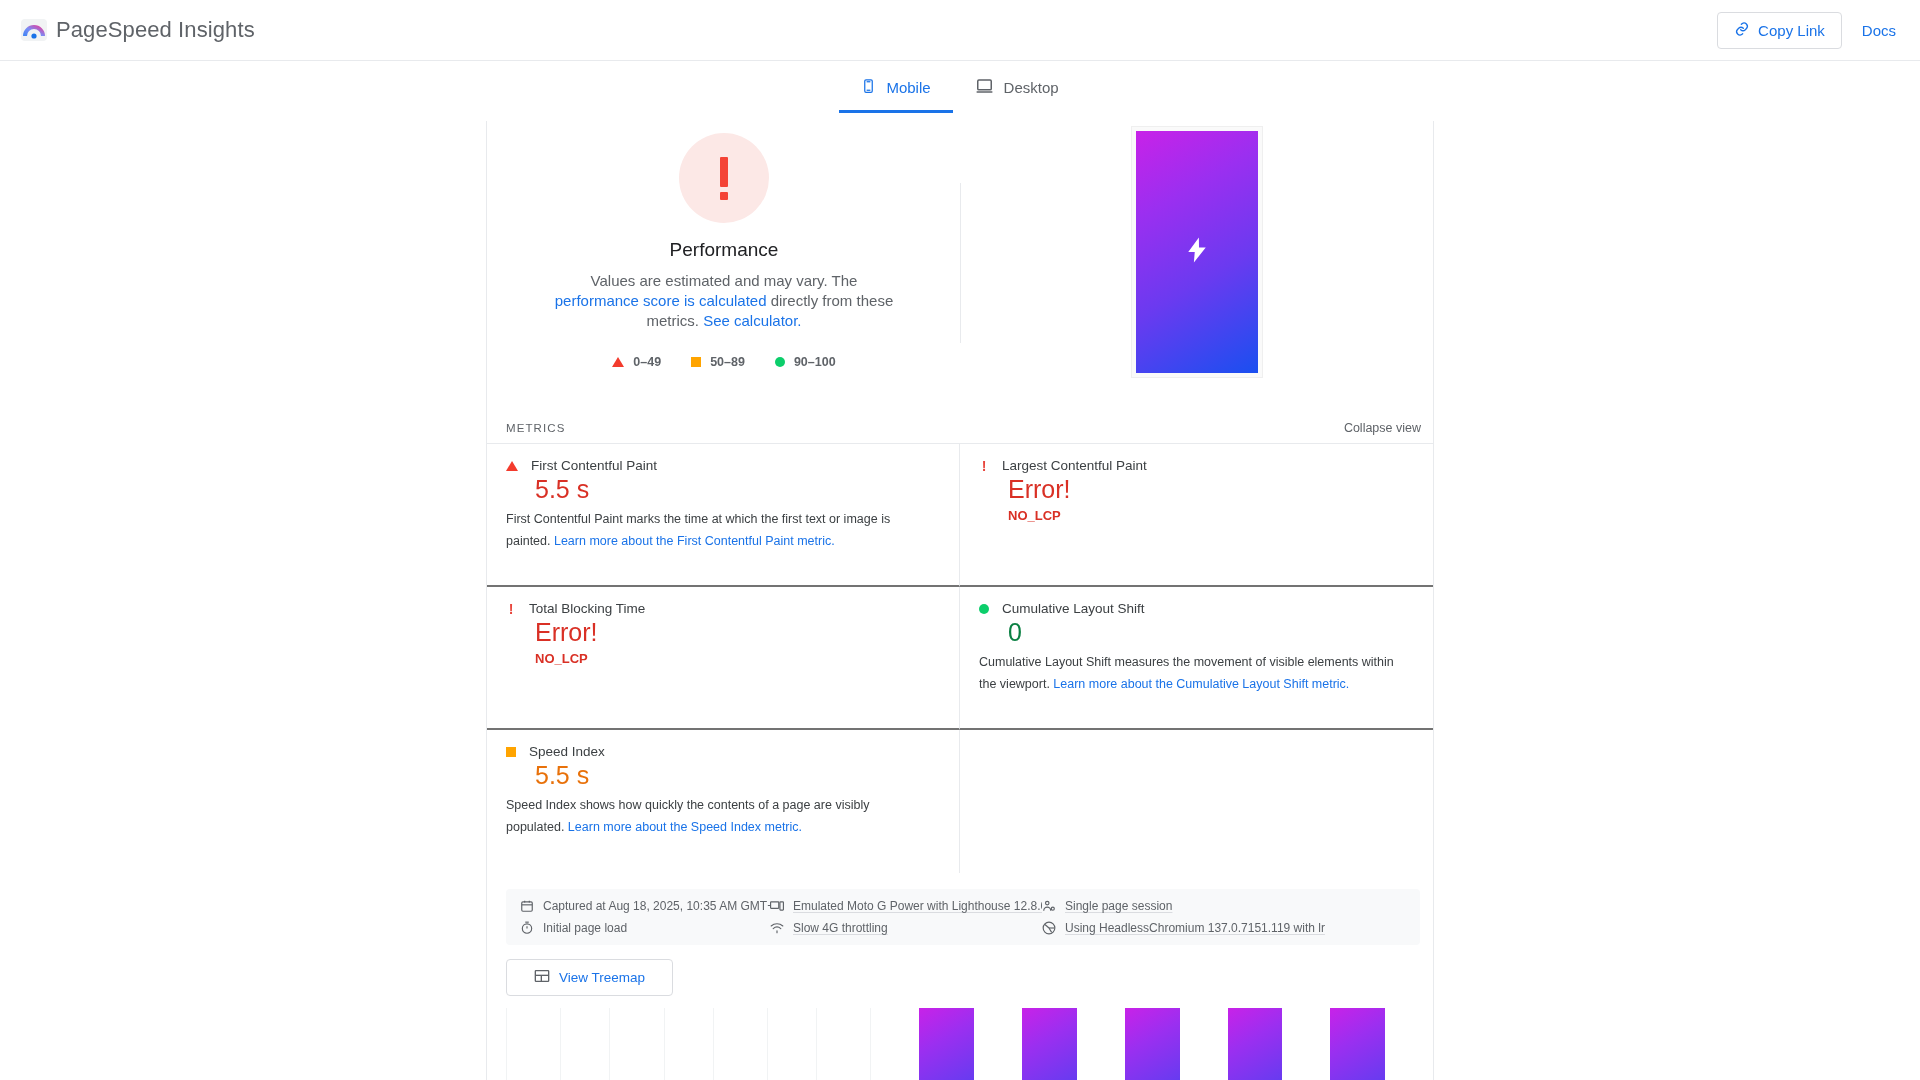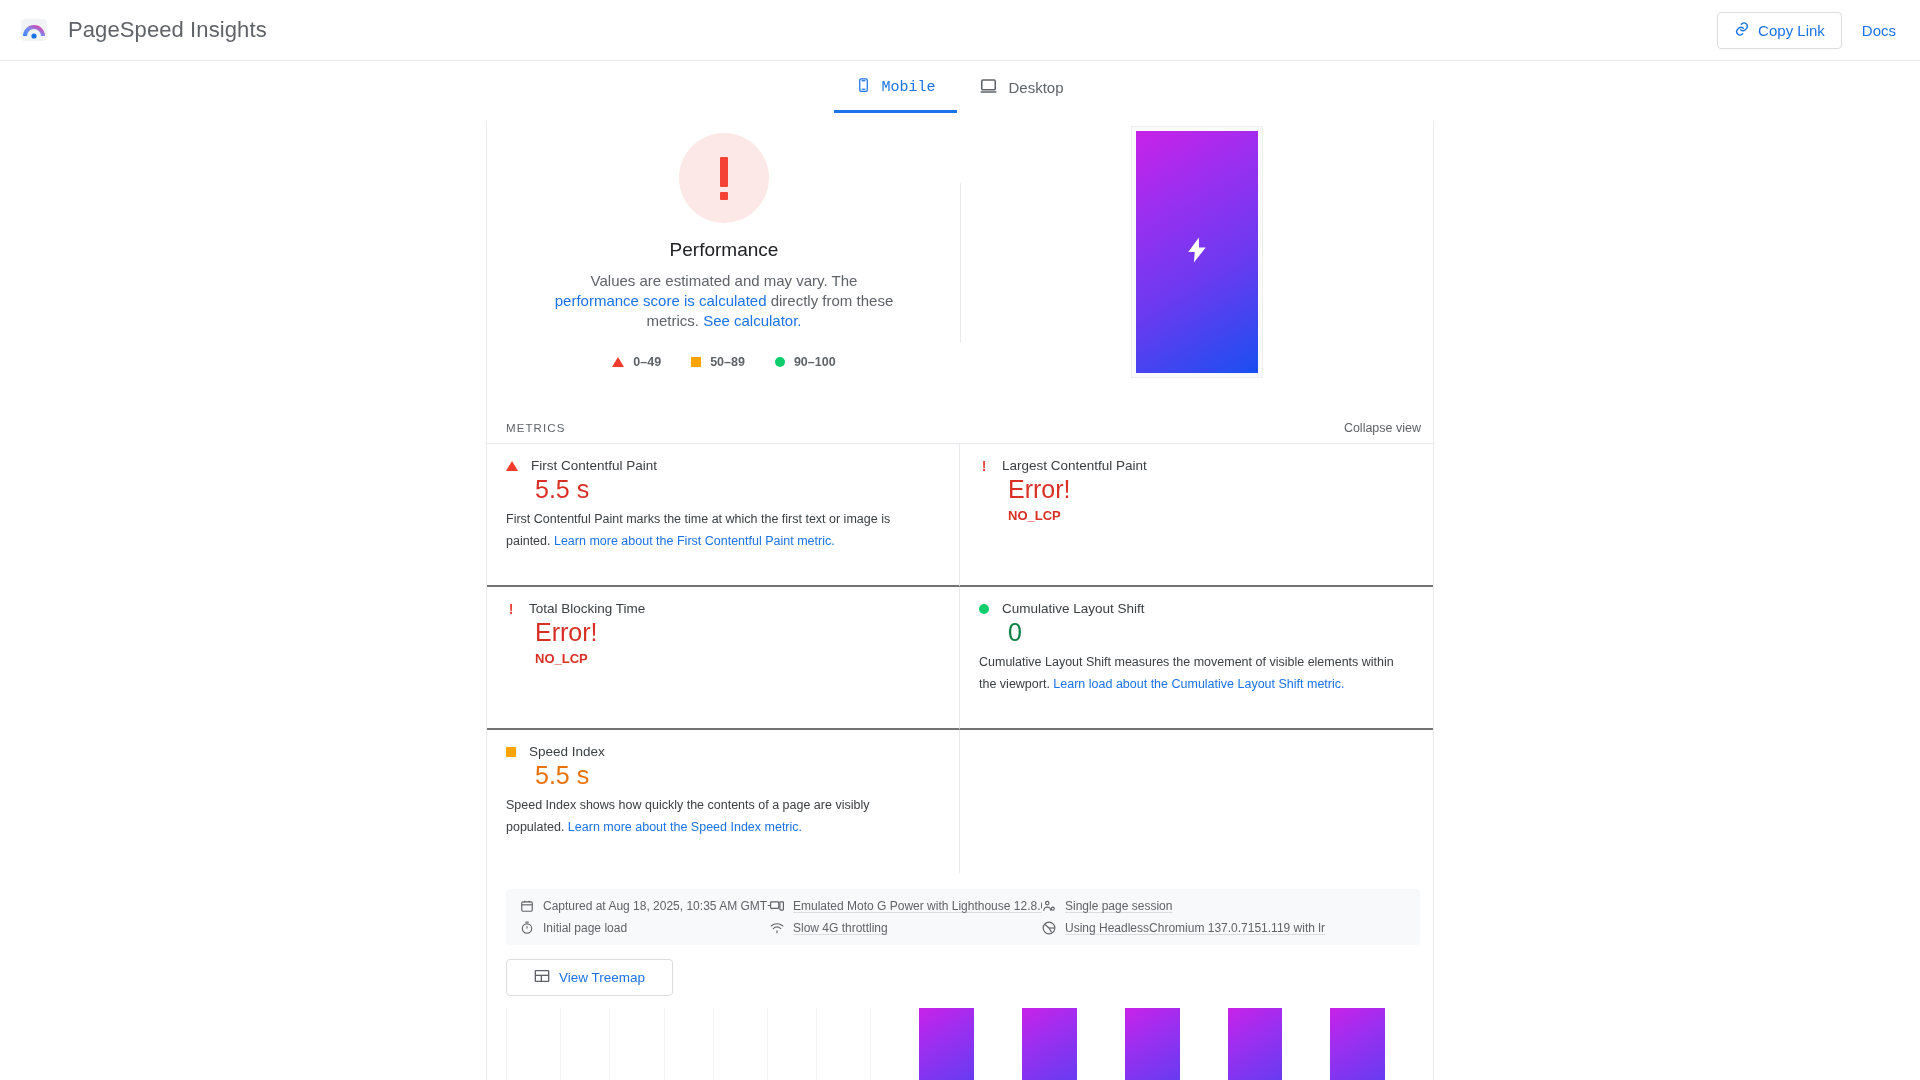--- a/index.html
+++ b/index.html
@@ -13,21 +13,21 @@
 
   
   .topbar {
     height: 61px;
     display: flex;
     align-items: center;
     padding: 0 24px 0 20px;
     border-bottom: 1px solid #e8eaed;
     background: #fff;
   }
-  .brand { display: flex; align-items: center; gap: 20px; }
+  .brand { display: flex; align-items: center; gap: 8px; }
   .brand-logo { width: 28px; height: 28px; display: block; }
   .brand-title {
     font-size: 22px;
     color: #5f6368;
     font-weight: 400;
     letter-spacing: .1px;
   }
   .topbar-right { margin-left: auto; display: flex; align-items: center; gap: 20px; }
   .copy-link-btn {
     display: flex; align-items: center; gap: 8px;
@@ -52,21 +52,21 @@
   .tabs { display: flex; gap: 0; }
   .tab {
     display: flex; align-items: center; gap: 10px;
     padding: 0 22px;
     height: 52px;
     font-size: 15px;
     color: #5f6368;
     cursor: pointer;
     position: relative;
   }
-  .tab.active { color: #1a73e8; font-family: Liberation Mono, monospace; }
+  .tab.active { color: #1a73e8; }
   .tab.active::after {
     content: "";
     position: absolute; left: 0; right: 0; bottom: 0;
     height: 3px; background: #1a73e8;
   }
 
   
   .report {
     width: 948px;
     margin: 8px auto;
@@ -373,21 +373,21 @@
       <div class="metric-value v-red">Error!</div>
       <div class="metric-sub v-red">NO_LCP</div>
     </div>
 
     <div class="metric">
       <div class="metric-head">
         <span class="ic-circ"></span>
         <span class="metric-name">Cumulative Layout Shift</span>
       </div>
       <div class="metric-value v-green">0</div>
-      <div class="metric-desc"><span>Cumulative Layout Shift measures the movement of visible elements within the viewport. </span><a>Learn load about the Cumulative Layout Shift metric.</a></div>
+      <div class="metric-desc"><span>Cumulative Layout Shift measures the movement of visible elements within the viewport. </span><a>Learn more about the Cumulative Layout Shift metric.</a></div>
     </div>
 
     <div class="metric col-left nobottom">
       <div class="metric-head">
         <span class="ic-sq"></span>
         <span class="metric-name">Speed Index</span>
       </div>
       <div class="metric-value v-orange">5.5 s</div>
       <div class="metric-desc"><span>Speed Index shows how quickly the contents of a page are visibly populated. </span><a>Learn more about the Speed Index metric.</a></div>
     </div>

